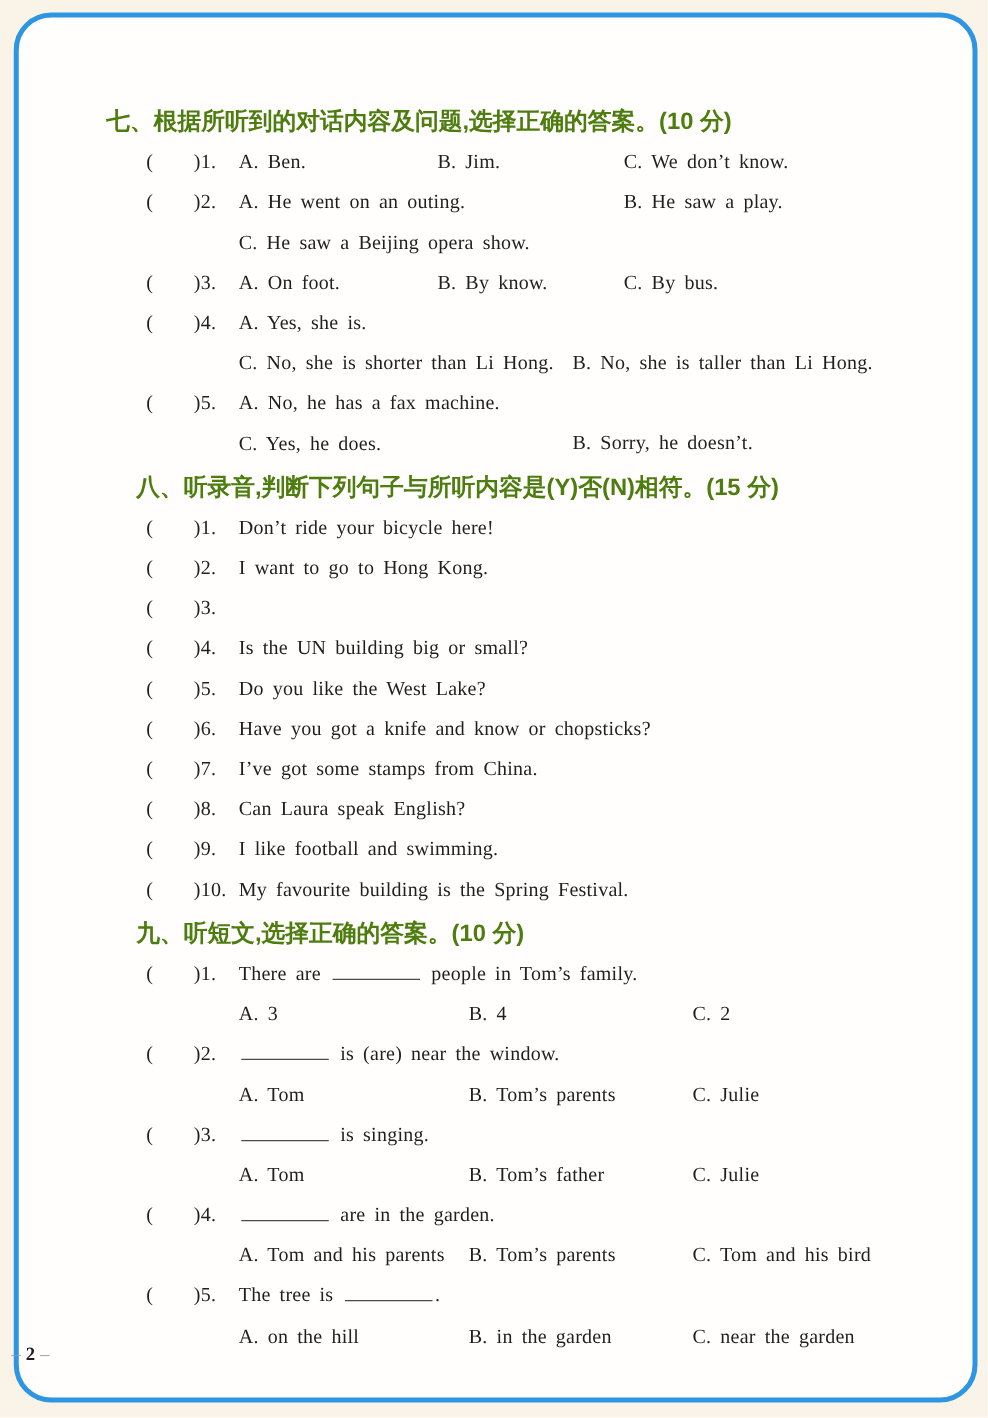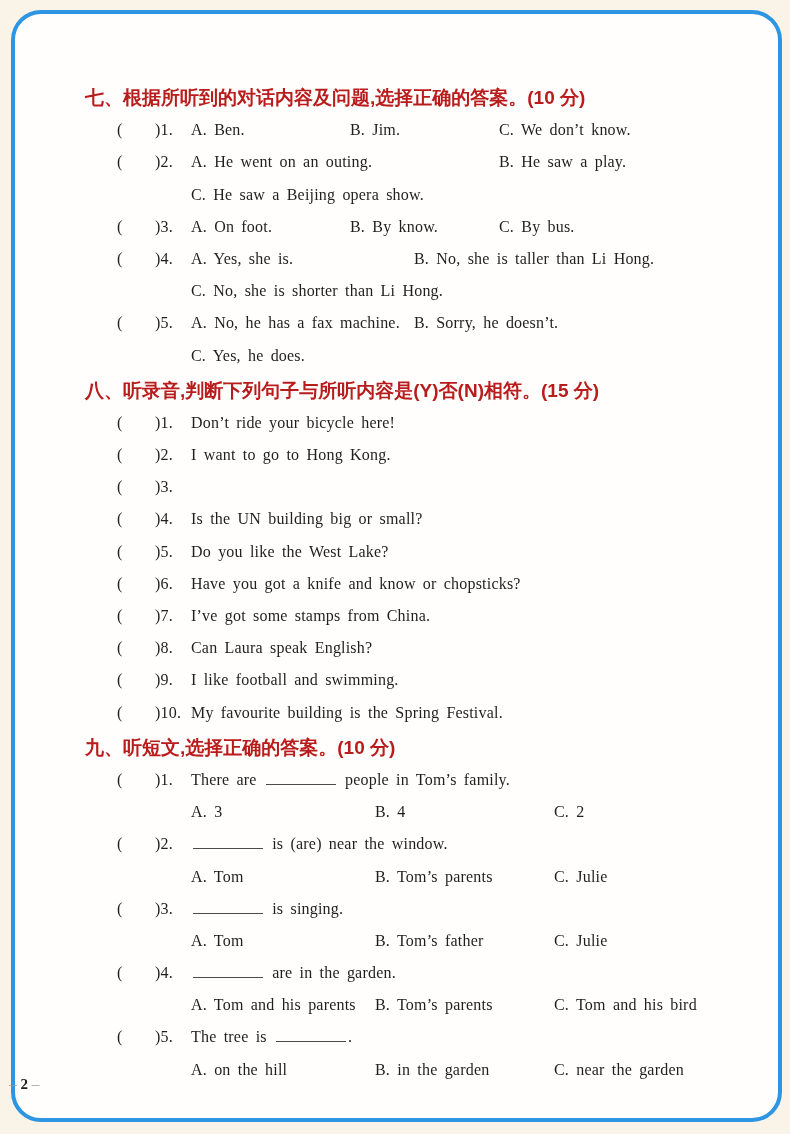--- a/index.html
+++ b/index.html
@@ -15,34 +15,34 @@
     background:#fffefc;z-index:1;
   }
   .content{
     position:absolute;left:15px;top:14px;width:763px;z-index:2;
     padding-top:68px;
   }
   .sec-title{
     height:32.2px;line-height:32.2px;padding-left:70px;
     font-family:"Liberation Sans","DejaVu Sans",sans-serif;
     font-weight:bold;font-size:19px;letter-spacing:0px;white-space:nowrap;
-    color:#b91c1c;
-  }
-  .section + .section .sec-title{margin-top:3px;}
+    color:#4d7c0f;
+  }
+  .section + .section .sec-title{margin-top:3px;margin-left:24px;}
   .row{
     position:relative;height:32.2px;line-height:32.2px;white-space:nowrap;
     font-size:16px;word-spacing:3px;letter-spacing:0.2px;
   }
   .paren{position:absolute;left:102px;}
   .qnum{position:absolute;left:140px;}
   .seg{position:absolute;}
   .slot-a{left:176px;}
   .slot-b{left:335px;}
   .slot-c{left:484px;}
-  .slot-bw{left:399px;}
+  .slot-bw{left:443px;margin-top:32px;}
   .slot-b9{left:360px;}
   .slot-c9{left:539px;}
   .blank{
     display:inline-block;width:70px;height:12px;
     border-bottom:1px solid #4a4a4a;margin:0 2px;
   }
   .page-num{
     position:absolute;left:5px;top:1074px;z-index:3;
     font-size:15px;line-height:20px;white-space:nowrap;
     font-family:"Liberation Serif","DejaVu Serif",serif;

